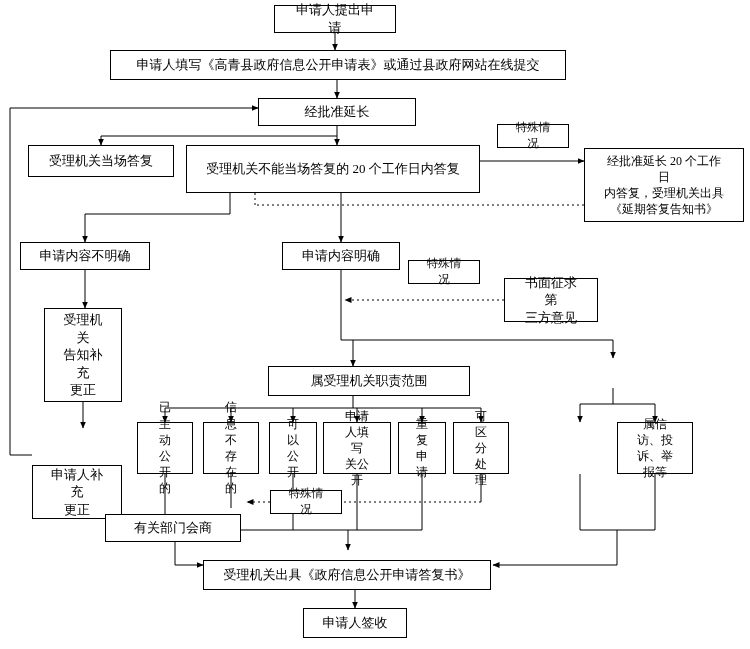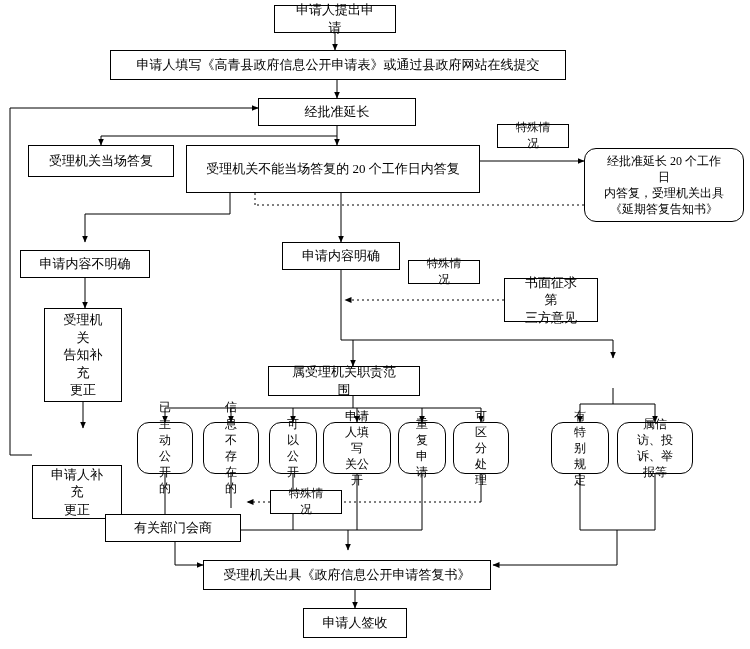--- a/index.html
+++ b/index.html
@@ -27,21 +27,20 @@
     align-items: center;
     justify-content: center;
     text-align: center;
     font-size: 13px;
     line-height: 1.35;
     padding: 2px 17px;
     white-space: pre-line;
   }
   .node.small {
     font-size: 12px;
-    border-radius: 12px;
   }
   .node.tiny {
     font-size: 11.5px;
   }
   svg#edges {
     position: absolute;
     left: 0;
     top: 0;
     width: 750px;
     height: 649px;
@@ -147,34 +146,34 @@
   <div class="node tiny" style="left:497px; top:124px; width:72px; height:24px;">特殊情况</div>
 
   <div class="node" style="left:28px; top:145px; width:146px; height:32px;">受理机关当场答复</div>
 
   <div class="node" style="left:186px; top:145px; width:294px; height:48px;">受理机关不能当场答复的 20 个工作日内答复</div>
 
   <div class="node small" style="left:584px; top:148px; width:160px; height:74px;">经批准延长 20 个工作日
 内答复，受理机关出具
 《延期答复告知书》</div>
 
-  <div class="node" style="left:20px; top:242px; width:130px; height:28px;margin-top:8px;">申请内容不明确</div>
+  <div class="node" style="left:20px; top:242px; width:130px; height:28px;">申请内容不明确</div>
 
   <div class="node" style="left:282px; top:242px; width:118px; height:28px;">申请内容明确</div>
 
   <div class="node tiny" style="left:408px; top:260px; width:72px; height:24px;">特殊情况</div>
 
   <div class="node" style="left:504px; top:278px; width:94px; height:44px;">书面征求第
 三方意见</div>
 
   <div class="node" style="left:44px; top:308px; width:78px; height:94px;">受理机关
 告知补充
 更正</div>
 
-  <div class="node" style="left:268px; top:366px; width:152px; height:30px;">属受理机关职责范围</div>
+  <div class="node" style="left:268px; top:366px; width:202px; height:30px;">属受理机关职责范围</div>
 
 
   <div class="node" style="left:32px; top:428px; width:90px; height:54px;margin-top:37px;">申请人补充
 更正</div>
 
   <div class="node small" style="left:137px; top:422px; width:56px; height:52px;">已主动
 公开的</div>
 
   <div class="node small" style="left:203px; top:422px; width:56px; height:52px;">信息不
 存在的</div>
@@ -184,22 +183,20 @@
 
   <div class="node small" style="left:323px; top:422px; width:68px; height:52px;">申请人填写
 关公开</div>
 
   <div class="node small" style="left:398px; top:422px; width:48px; height:52px;">重复
 申请</div>
 
   <div class="node small" style="left:453px; top:422px; width:56px; height:52px;">可区分
 处理</div>
 
-  <div class="node small" style="left:551px; top:422px; width:58px; height:52px;">有特别
-规定</div>
 
   <div class="node small" style="left:617px; top:422px; width:76px; height:52px;">属信访、投
 诉、举报等</div>
 
   <div class="node tiny" style="left:270px; top:490px; width:72px; height:24px;">特殊情况</div>
 
   <div class="node" style="left:105px; top:514px; width:136px; height:28px;">有关部门会商</div>
 
   <div class="node" style="left:203px; top:560px; width:288px; height:30px;">受理机关出具《政府信息公开申请答复书》</div>
 

